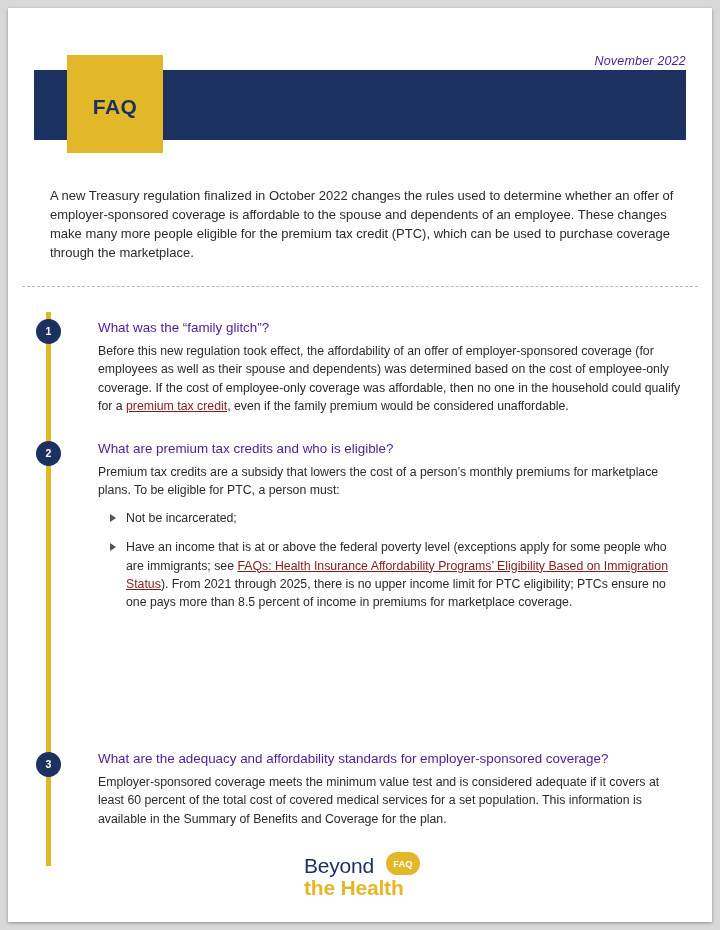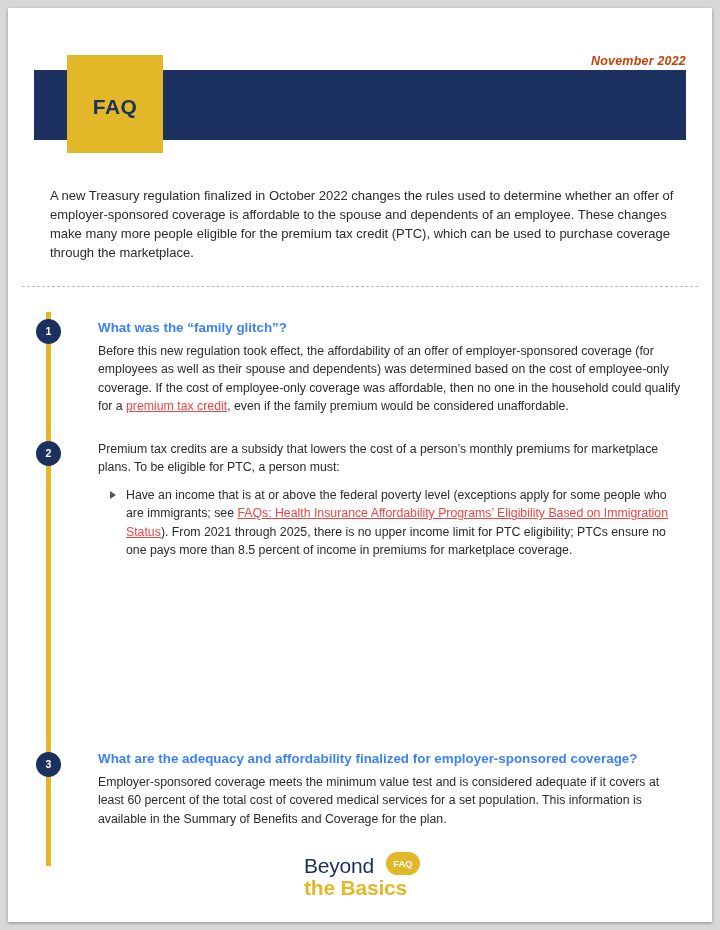--- a/index.html
+++ b/index.html
@@ -24,22 +24,22 @@
     overflow: hidden;
   }
 
   
   .date-line {
     position: absolute;
     right: 26px;
     top: 46px;
     font-size: 12.5px;
     font-style: italic;
-    font-weight: bold;
-    color: #c2410c;
+    font-weight: normal;
+    color: #4c1d95;
     letter-spacing: 0.2px;
   }
   .header-bar {
     position: absolute;
     left: 26px;
     top: 62px;
     width: 652px;
     height: 70px;
     background: #1c3160;
   }
@@ -112,34 +112,34 @@
     text-align: center;
     line-height: 25px;
   }
   .qblock {
     position: absolute;
     left: 90px;
     width: 584px;
   }
   .qtitle {
     font-size: 13.4px;
-    font-weight: bold;
-    color: #3b82f6;
+    font-weight: normal;
+    color: #4c1d95;
     margin: 0 0 5px 0;
     line-height: 18px;
   }
   .qtext {
     font-size: 12.3px;
     line-height: 18.4px;
     color: #2b2b2b;
     margin: 0 0 9px 0;
   }
   .qtext:last-child { margin-bottom: 0; }
   .link {
-    color: #ef4444;
+    color: #7f1d1d;
     text-decoration: underline;
   }
   ul.bullets {
     list-style: none;
     margin: 0 0 9px 0;
     padding: 0;
   }
   ul.bullets li {
     position: relative;
     padding-left: 28px;
@@ -224,33 +224,35 @@
   <div class="spine"></div>
 
   <div class="qnum" style="top:311px;">1</div>
   <div class="qblock" style="top:311px;">
     <p class="qtitle">What was the “family glitch”?</p>
     <p class="qtext"><span>Before this new regulation took effect, the affordability of an offer of employer-sponsored coverage (for employees as well as their spouse and dependents) was determined based on the cost of employee-only coverage. If the cost of employee-only coverage was affordable, then no one in the household could qualify for a </span><a class="link" href="#">premium tax credit</a><span>, even if the family premium would be considered unaffordable.</span></p>
   </div>
 
   <div class="qnum" style="top:433px;">2</div>
   <div class="qblock" style="top:432px;">
+    <p class="qtitle">What are premium tax credits and who is eligible?</p>
     <p class="qtext">Premium tax credits are a subsidy that lowers the cost of a person’s monthly premiums for marketplace plans. To be eligible for PTC, a person must:</p>
     <ul class="bullets">
+      <li><span class="tri"></span><span>Not be incarcerated;</span></li>
       <li><span class="tri"></span><span>Have an income that is at or above the federal poverty level (exceptions apply for some people who are immigrants; see </span><a class="link" href="#">FAQs: Health Insurance Affordability Programs’ Eligibility Based on Immigration Status</a><span>). From 2021 through 2025, there is no upper income limit for PTC eligibility; PTCs ensure no one pays more than 8.5 percent of income in premiums for marketplace coverage.</span></li>
     </ul>
   </div>
 
   <div class="qnum" style="top:744px;">3</div>
   <div class="qblock" style="top:742px;">
-    <p class="qtitle">What are the adequacy and affordability finalized for employer-sponsored coverage?</p>
+    <p class="qtitle">What are the adequacy and affordability standards for employer-sponsored coverage?</p>
     <p class="qtext">Employer-sponsored coverage meets the minimum value test and is considered adequate if it covers at least 60 percent of the total cost of covered medical services for a set population. This information is available in the Summary of Benefits and Coverage for the plan.</p>
   </div>
 
   <div class="logo">
     <div class="logo-beyond">Beyond</div>
-    <div class="logo-basics">the Basics</div>
+    <div class="logo-basics">the Health</div>
     <div class="logo-badge">
         <span>FAQ</span>
       </div>
   </div>
 
 </div>
 
 </body></html>

